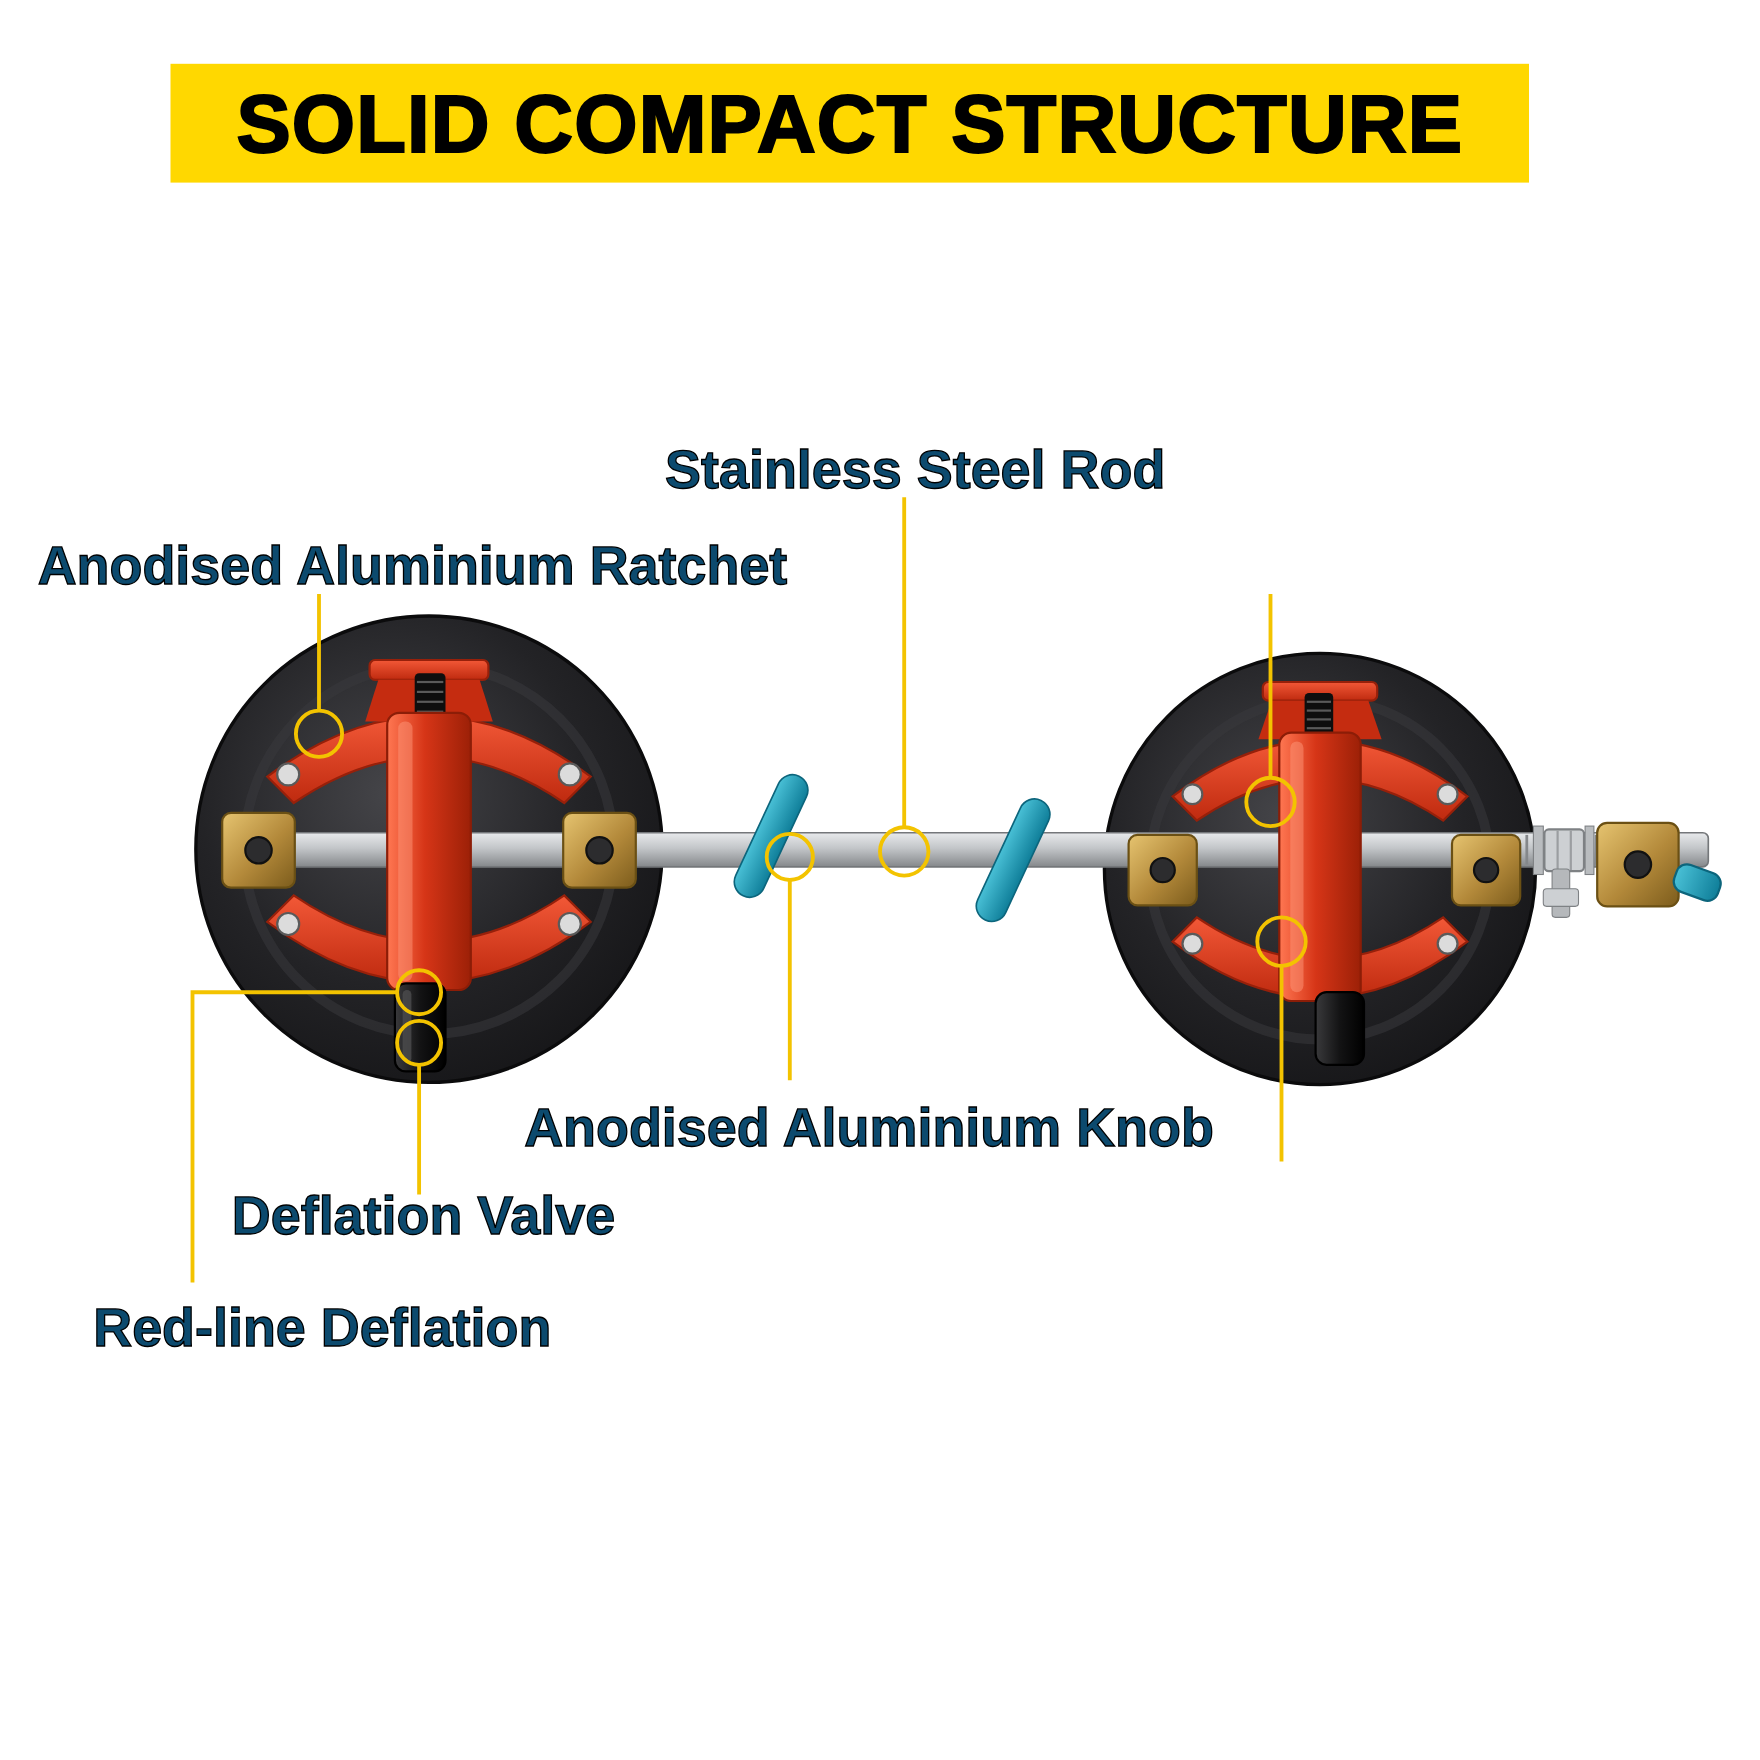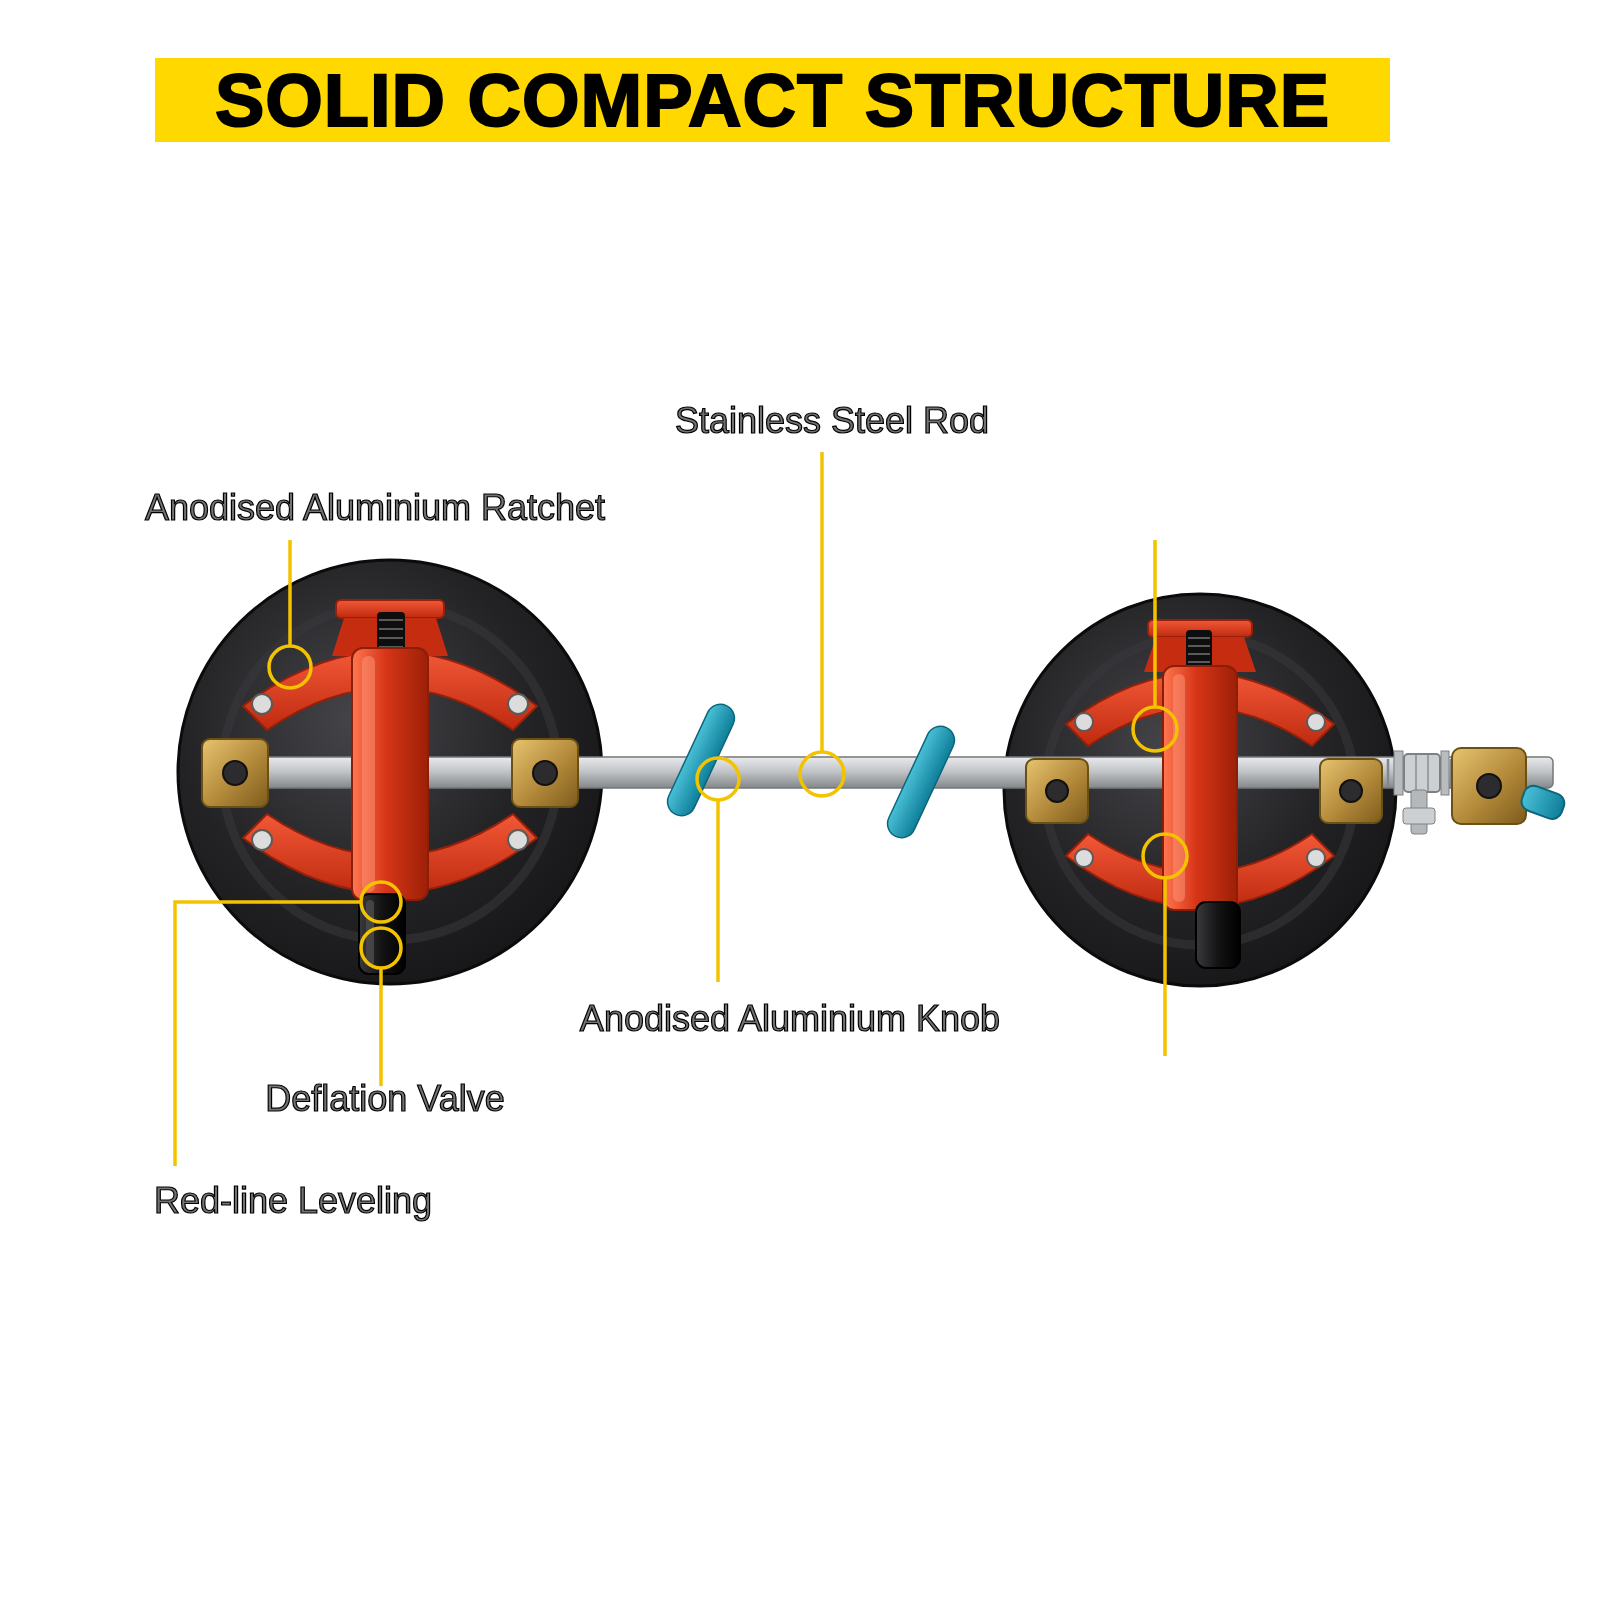--- a/index.html
+++ b/index.html
@@ -9,40 +9,40 @@
     height: 1600px;
     background: #ffffff;
     overflow: hidden;
     font-family: "Liberation Sans", sans-serif;
   }
   .banner {
     position: absolute;
     left: 155px;
     top: 58px;
     width: 1235px;
-    height: 84px;
+    height: 108px;
     background: #FFD800;
     display: flex;
     align-items: center;
     justify-content: center;
   }
   .banner-title {
     font-size: 74px;
     font-weight: 800;
     color: #000000;
     letter-spacing: 1px;
     white-space: nowrap;
     -webkit-text-stroke: 2px #000000;
   }
   .callout-label {
     position: absolute;
     transform: translateX(-50%);
-    font-size: 36px;
-    font-weight: 400;
-    color: #737373;
+    font-size: 49px;
+    font-weight: 700;
+    color: #0c4a6e;
     white-space: nowrap;
     -webkit-text-stroke: 1.2px #000000;
   }
   .lbl-rod      { left: 832px;  top: 400px; }
   .lbl-ratchet  { left: 375px;  top: 487px; text-align: center; }
   .lbl-leveling { left: 1113px; top: 487px; }
   .lbl-knob     { left: 790px;  top: 986px; margin-top: 12px; }
   .lbl-rubber   { left: 1135px; top: 1062px; }
   .lbl-deflate  { left: 385px;  top: 1044px; margin-top: 34px; }
   .lbl-redline  { left: 293px;  top: 1180px; }
@@ -205,15 +205,15 @@
       <circle cx="381" cy="948" r="20"></circle>
       <polyline points="360,902 175,902 175,1166"></polyline>
       <circle cx="381" cy="902" r="20"></circle>
     </g>
   </svg>
 
   <div class="callout-label lbl-rod">Stainless Steel Rod</div>
   <div class="callout-label lbl-ratchet">Anodised Aluminium Ratchet</div>
   <div class="callout-label lbl-knob">Anodised Aluminium Knob</div>
   <div class="callout-label lbl-deflate">Deflation Valve</div>
-  <div class="callout-label lbl-redline">Red-line Leveling</div>
+  <div class="callout-label lbl-redline">Red-line Deflation</div>
 
 </div>
 
 </body></html>

